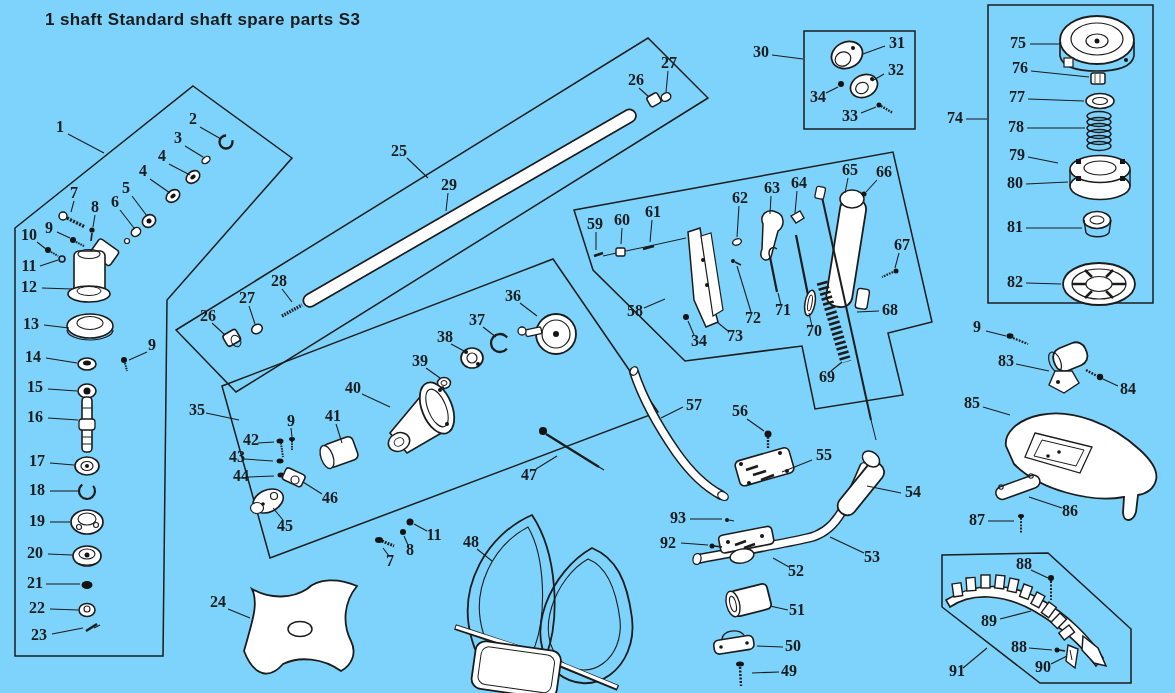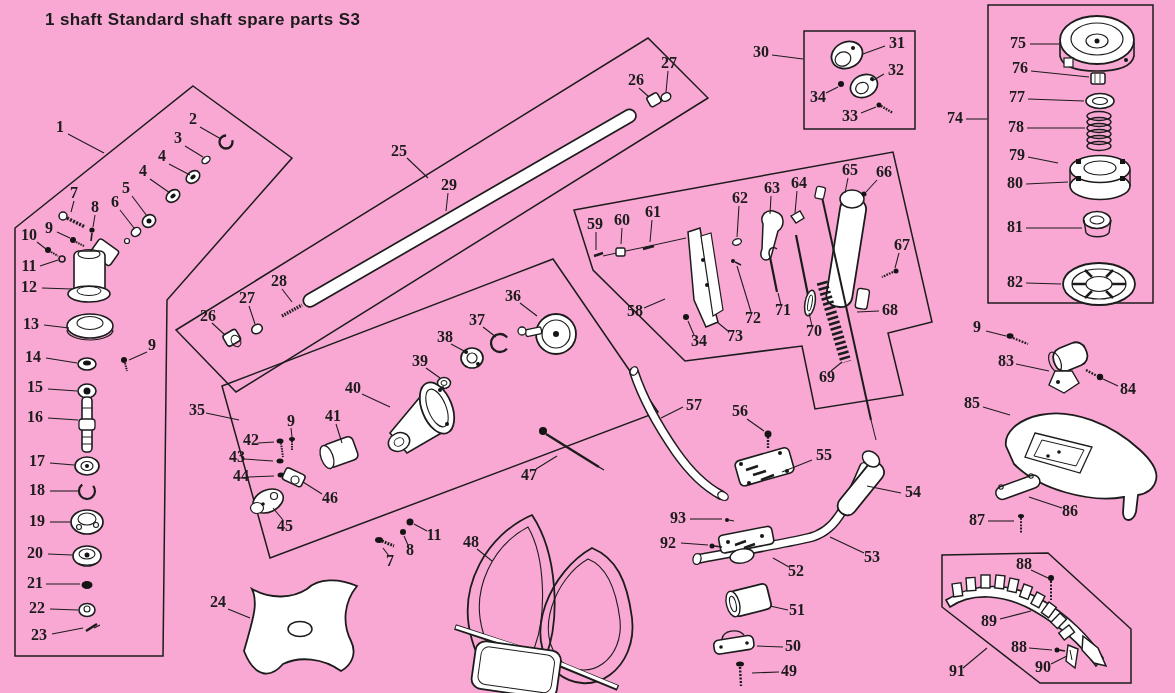--- a/index.html
+++ b/index.html
@@ -1,16 +1,16 @@
 <!DOCTYPE html>
 <html><head>
 <meta charset="utf-8">
 <style>
   html,body{margin:0;padding:0;background:#fff;}
-  #screen{position:relative;width:1175px;height:693px;background:#f9a8d4;overflow:hidden;
+  #screen{position:relative;width:1175px;height:693px;background:#7dd3fc;overflow:hidden;
           font-family:"Liberation Sans",sans-serif;}
   #title{position:absolute;left:45px;top:10px;font-size:17px;font-weight:bold;
          letter-spacing:.4px;color:#1b1b1b;white-space:nowrap;}
   svg{position:absolute;left:0;top:0;}
   .enc{fill:none;stroke:#1c1c1c;stroke-width:1.5;}
   .o{fill:none;stroke:#1c1c1c;}
   .ow{fill:#ffffff;stroke:#1c1c1c;}
   .k{fill:#141414;stroke:none;}
   .leader{stroke:#1c1c1c;stroke-width:1.05;fill:none;}
   .plabel{font-family:"Liberation Serif",serif;font-weight:bold;font-size:16px;

